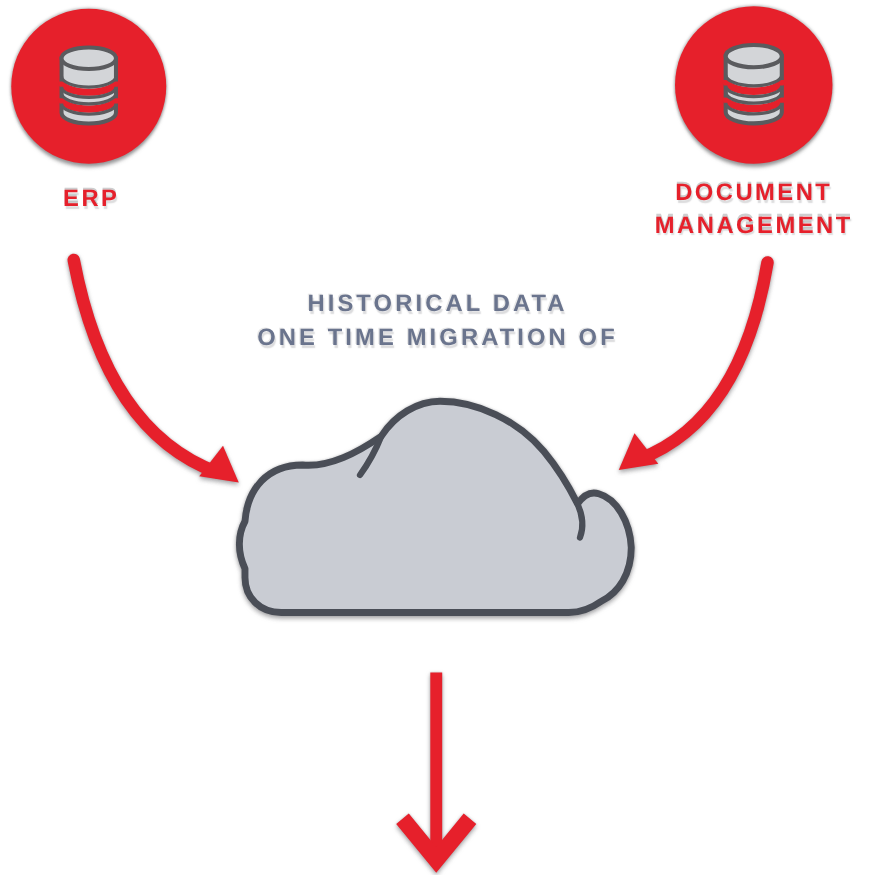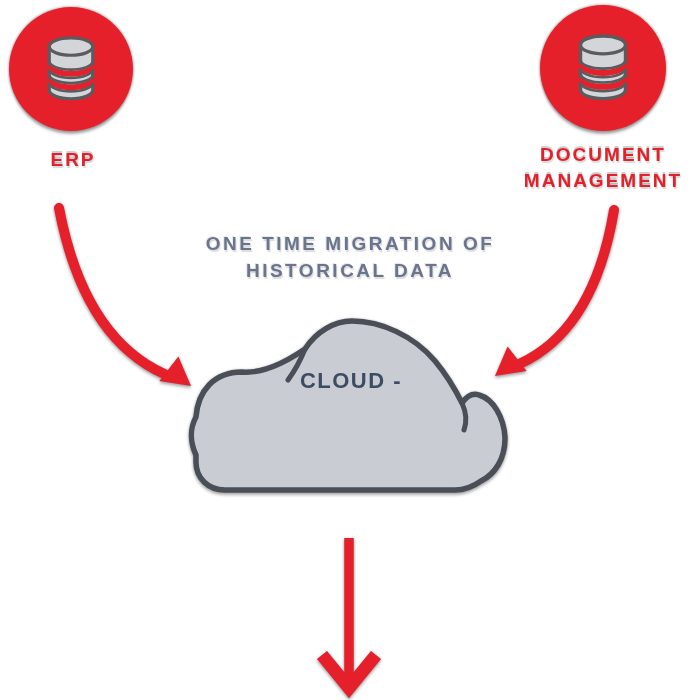--- a/index.html
+++ b/index.html
@@ -63,22 +63,22 @@
       <path d="M16 76.5 A34 13.5 0 0 0 84 76.5" fill="none" stroke="#5a5b5e" stroke-width="4"></path>
       <ellipse cx="50" cy="20" rx="34" ry="13.5" fill="#d3d5d8" stroke="#5a5b5e" stroke-width="5"></ellipse>
     </svg>
   </div>
   <div class="abs node-label" style="left:503px;top:142px;width:200px;">
     <div>DOCUMENT</div>
     <div>MANAGEMENT</div>
   </div>
 
   <div class="abs annotation">
+    <div>HISTORICAL DATA</div>
     <div>ONE TIME MIGRATION OF</div>
-    <div>HISTORICAL DATA</div>
   </div>
 
   <svg class="abs halo-svg" style="left:186px;top:314px;" width="330" height="185" viewBox="0 0 330 185" aria-hidden="true">
     <path d="M 10 141
              C 4 128 4 114 10 103
              C 12 77 28 58 56 58
              C 78 60 100 48 119 35
              C 130 18 148 7 166 7
              C 195 7 228 22 249 47
              C 259 59 269 75 276 89
@@ -87,21 +87,20 @@
              C 319 145 309 160 295 167
              C 288 172 279 176 269 176
              L 39 176
              C 22 176 10 164 10 148
              Z" fill="#c9ccd3" stroke="#4a4e57" stroke-width="5.5" stroke-linejoin="round" stroke-linecap="round"></path>
     <path d="M 119 35 C 115 45 110 55 102 66" fill="none" stroke="#4a4e57" stroke-width="5" stroke-linecap="round"></path>
     <path d="M 276 89 C 280 98 281 108 278 116" fill="none" stroke="#4a4e57" stroke-width="5" stroke-linecap="round"></path>
   </svg>
 
   <div class="abs cloud-label">
-    <div>CLOUD -</div>
   </div>
 
   <svg class="abs halo-svg" style="left:0;top:0;pointer-events:none;" width="700" height="700" viewBox="0 0 700 700" aria-hidden="true">
     <g>
       <path d="M 59 208 Q 85 345 174 378" fill="none" stroke="#e6202b" stroke-width="10" stroke-linecap="round"></path>
       <polygon points="191,386 159.4,381 178.4,356.6" fill="#e6202b"></polygon>
     </g>
     <g>
       <path d="M 614 210 Q 593 336 512 367" fill="none" stroke="#e6202b" stroke-width="10" stroke-linecap="round"></path>
       <polygon points="495,376 507.6,346.6 526.6,371" fill="#e6202b"></polygon>

